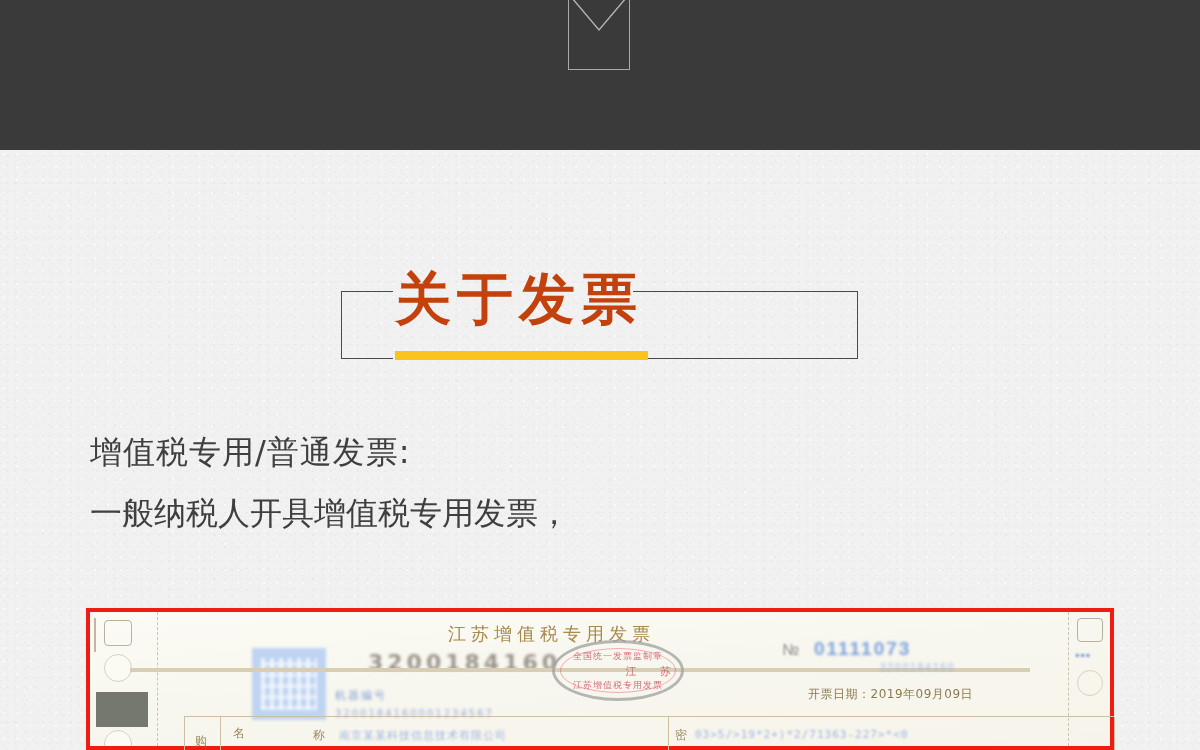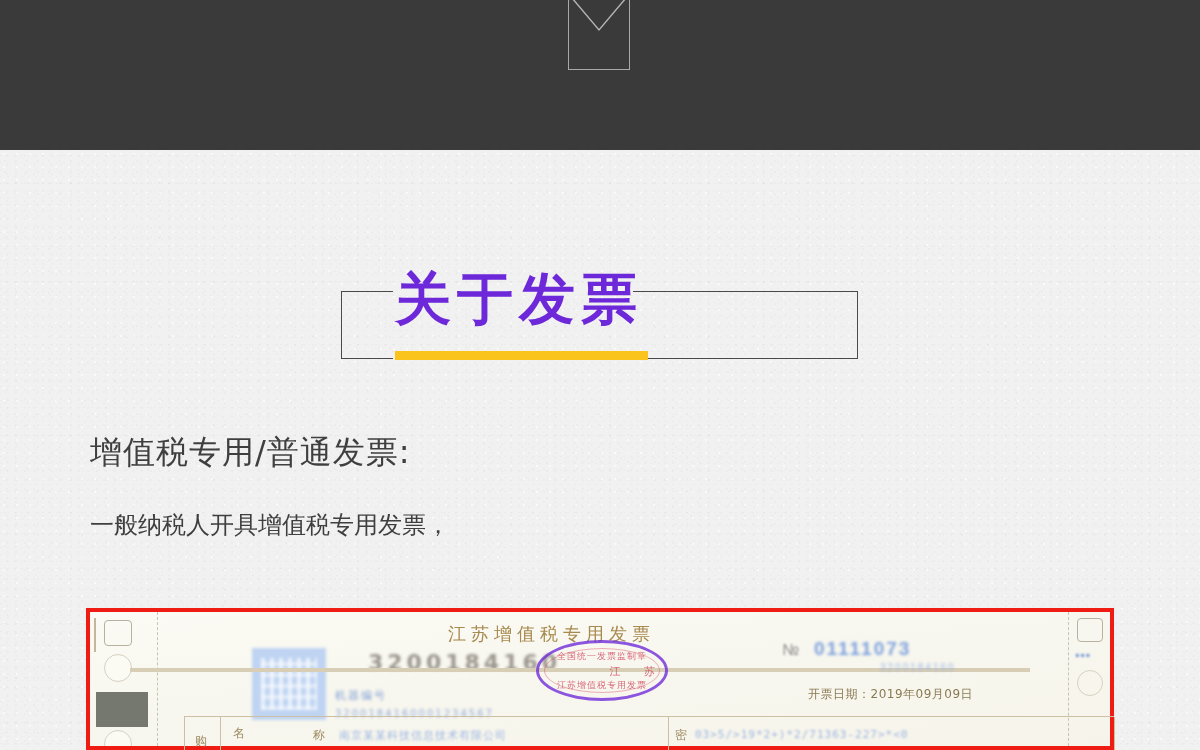--- a/index.html
+++ b/index.html
@@ -90,21 +90,21 @@
     height: 8px;
     background: #f1f1f1;
   }
   .title-cn {
     position: absolute;
     left: 54px;
     top: -20px;
     font-size: 56px;
     font-weight: bold;
     letter-spacing: 6px;
-    color: #6d28d9;
+    color: #c2410c;
     line-height: 1;
     white-space: nowrap;
     font-family: Liberation Sans, sans-serif;
   }
   .title-en {
     position: absolute;
     left: 327px;
     top: 18px;
     font-size: 25px;
     color: #4c4c4c;
@@ -128,22 +128,22 @@
     top: 431px;
     font-size: 32px;
     color: #3f3f3f;
     letter-spacing: 1px;
     white-space: nowrap;
     font-family: "DejaVu Sans", "Liberation Sans", sans-serif;
   }
   .para {
     position: absolute;
     left: 90px;
-    top: 504px;
-    font-size: 24px;
+    top: 492px;
+    font-size: 32px;
     color: #3f3f3f;
     line-height: 42px;
     white-space: nowrap;
     font-family: "DejaVu Sans", "Liberation Sans", sans-serif;
   }
   .para div { white-space: nowrap; }
 
   
   .invoice-wrap {
     position: absolute;
@@ -282,25 +282,25 @@
     position: absolute;
     left: 40px;
     top: 56px;
     width: 900px;
     height: 4px;
     background: #d8cdb5;
   }
 
   .stamp {
     position: absolute;
-    left: 536px;
+    left: 552px;
     top: 640px;
     width: 126px;
     height: 55px;
-    border: 3px solid #6d28d9;
+    border: 3px solid #a3a3a3;
     border-radius: 50%;
     opacity: 0.78;
     z-index: 5;
     filter: blur(0.35px);
   }
   .stamp-in {
     position: absolute;
     inset: 5px;
     border: 1px solid #d6405a;
     border-radius: 50%;

